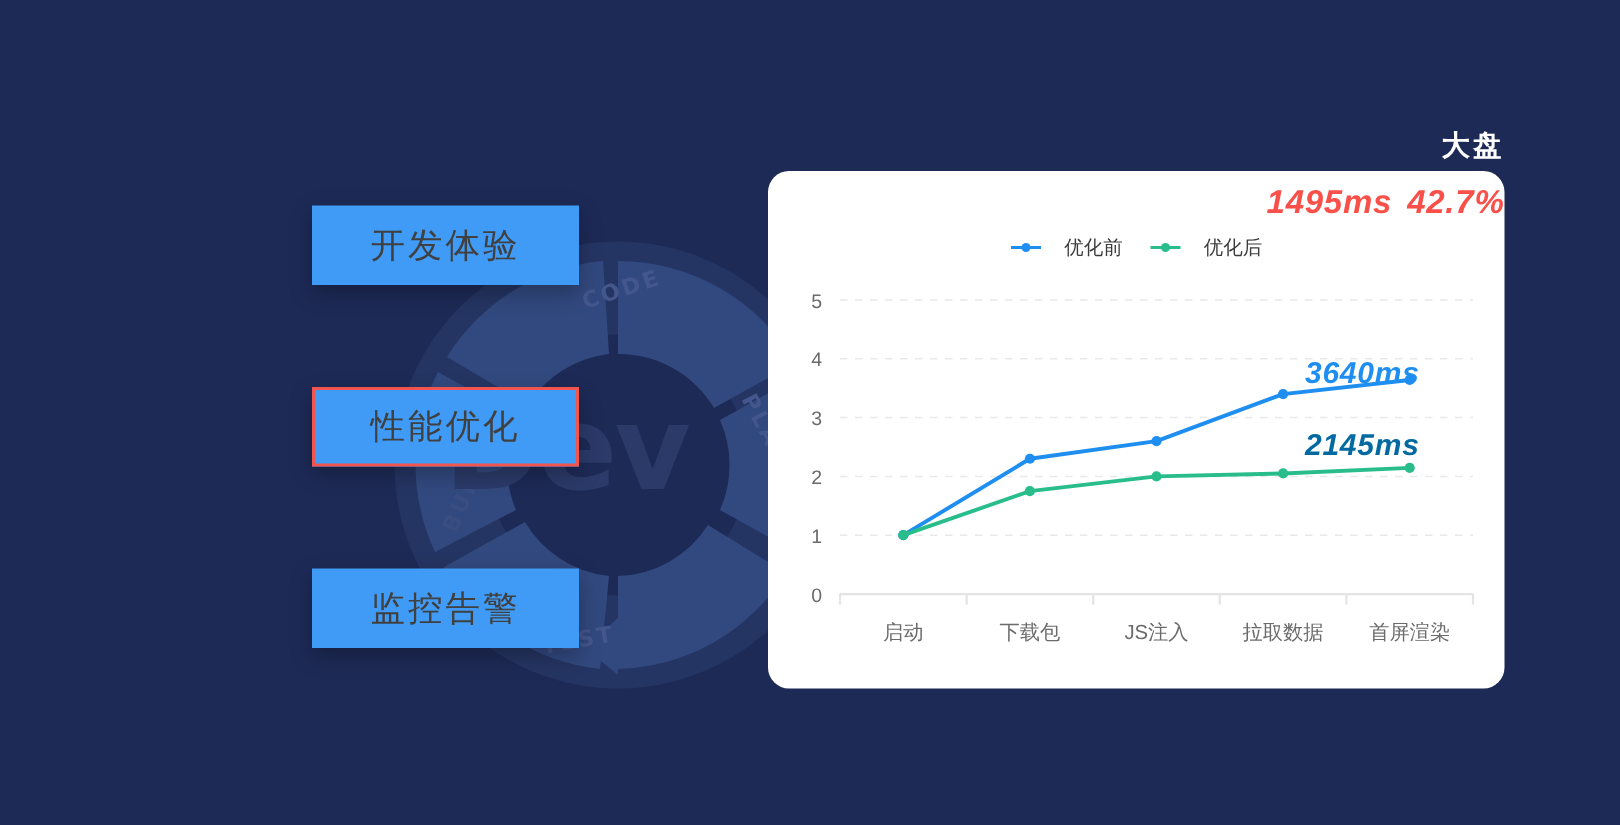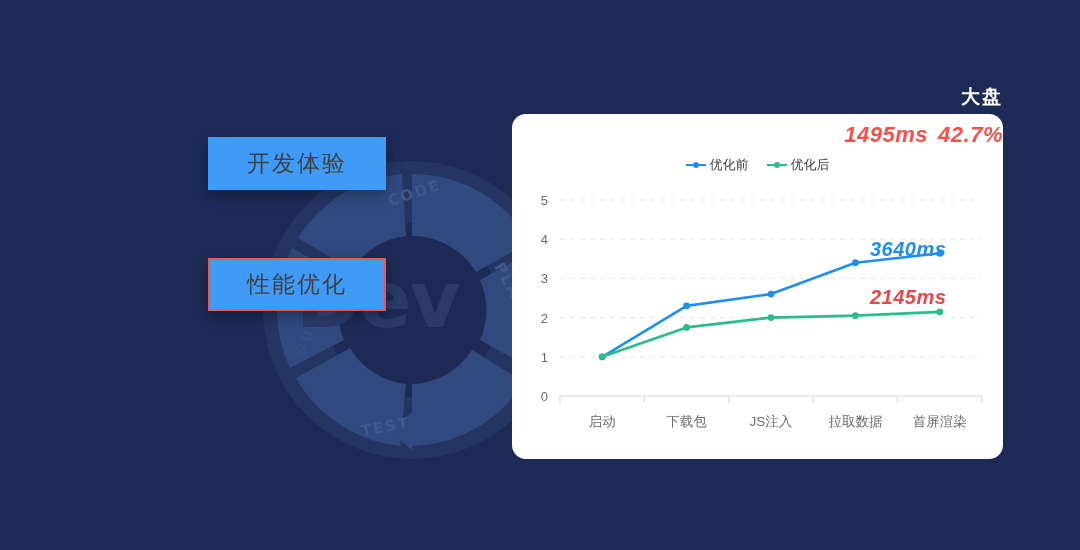--- a/index.html
+++ b/index.html
@@ -87,21 +87,21 @@
   .legend {
     position:absolute;
     left:0; top:42px; width:100%;
     display:flex;
     align-items:center;
     justify-content:center;
     gap:18px;
     font-size:13px;
     color:#3b3b3b;
   }
-  .legend-item { display:flex; align-items:center; gap:4px; }
+  .legend-item { display:flex; align-items:center; gap:16px; }
   .legend-mark {
     display:inline-block;
     width:20px; height:10px;
     position:relative;
   }
   .legend-mark::before {
     content:""; position:absolute;
     left:0; top:4px; width:20px; height:2px;
     background:currentColor;
   }
@@ -116,21 +116,21 @@
 
   .annot {
     position:absolute;
     font-size:20px;
     font-weight:bold;
     font-style:italic;
     letter-spacing:0.5px;
     white-space:nowrap;
   }
   .annot.blue { color:#1f8ef1; left:358px; top:112px;margin-top:12px; }
-  .annot.green { color:#ef4444; left:358px; top:172px; }
+  .annot.green { color:#0369a1; left:358px; top:172px; }
 </style>
 </head>
 <body>
 
 <div class="watermark">
   <svg width="300" height="300" viewBox="0 0 300 300" xmlns="http://www.w3.org/2000/svg">
 
     <circle cx="150" cy="150" r="118" fill="none" stroke="#253563" stroke-width="62"></circle>
 
     <g fill="#32497f">
@@ -157,20 +157,23 @@
 
 <div class="nav">
   <div class="nav-btn">
     <span>开发体验</span>
   </div>
   <div class="nav-gap"></div>
   <div class="nav-btn active">
     <span>性能优化</span>
   </div>
   <div class="nav-gap"></div>
+  <div class="nav-btn">
+    <span>监控告警</span>
+  </div>
 </div>
 
 <div class="chart-title">大盘</div>
 
 <div class="card">
 
   <div class="stat-row">
     <span>1495ms</span><span class="gap"></span><span>42.7%</span>
   </div>
 

